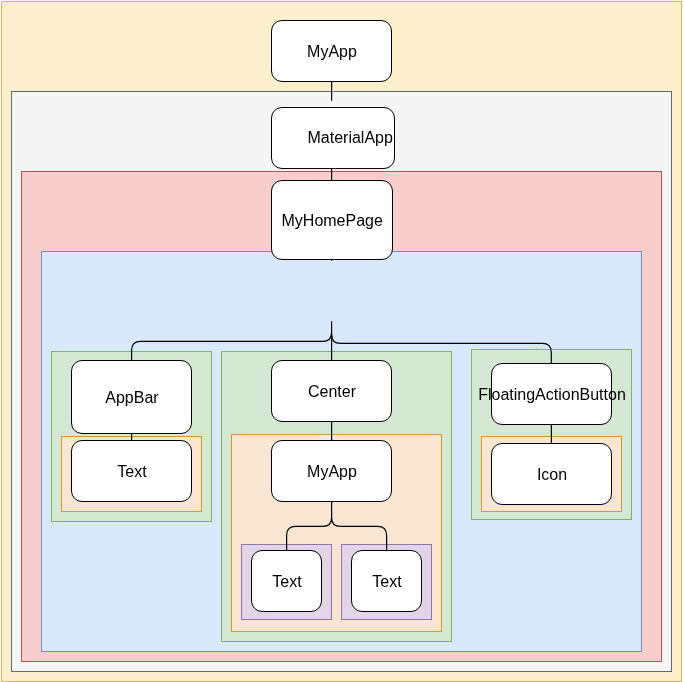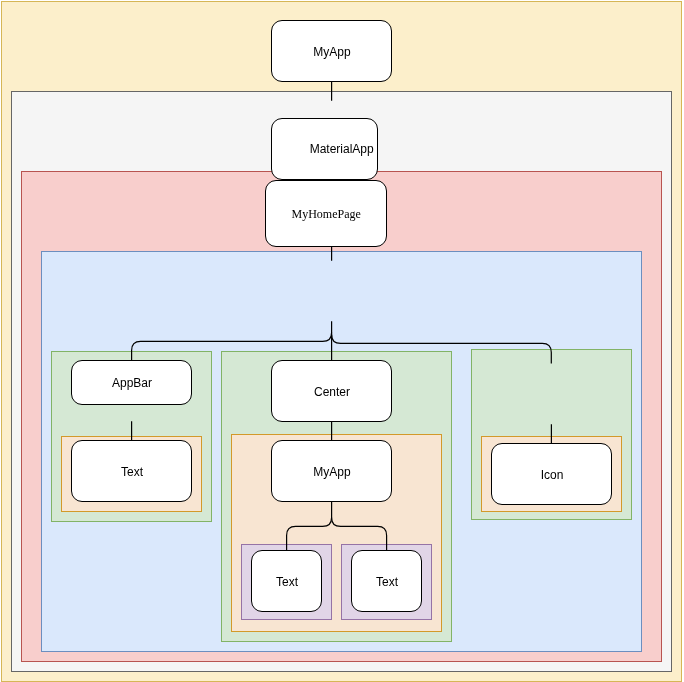--- a/index.html
+++ b/index.html
@@ -4,21 +4,21 @@
 <title>Flutter Widget Tree Diagram</title>
 <style>
   html,body{margin:0;padding:0;}
   body{width:684px;height:682px;background:#ffffff;
        font-family:"Liberation Sans",sans-serif;overflow:hidden;}
   #stage{position:relative;width:684px;height:682px;background:#ffffff;}
   .grp{position:absolute;box-sizing:border-box;border-width:1px;border-style:solid;}
   .node{position:absolute;box-sizing:border-box;background:#ffffff;
         border:1px solid #000000;border-radius:11px;
         display:flex;align-items:center;justify-content:center;
-        font-size:12px;line-height:14px;color:#000000;
+        font-size:16px;line-height:14px;color:#000000;
         white-space:nowrap;filter:opacity(1);}
   .node > span{display:block;position:relative;top:0.7px;left:0.4px;}
   svg.edges{position:absolute;left:0;top:0;width:684px;height:682px;
             overflow:visible;pointer-events:none;}
   svg.edges path{fill:none;stroke:#000000;stroke-width:1.2px;
                  stroke-linecap:butt;stroke-linejoin:round;}
 </style>
 </head>
 <body>
 
@@ -47,31 +47,34 @@
     <path d="M131.6 421.3 L131.6 440.7"></path>
     <path d="M331.6 421.3 L331.6 440.7"></path>
     <path d="M551.4 424.2 L551.4 443.7"></path>
     <path d="M331.6 501.3 L331.6 517.4 Q331.6 526.4 322.6 526.4 L295.6 526.4 Q286.6 526.4 286.6 535.4 L286.6 550.7"></path>
     <path d="M331.6 517.4 Q331.6 526.4 340.6 526.4 L377.6 526.4 Q386.6 526.4 386.6 535.4 L386.6 550.7"></path>
   </svg>
 
   <div class="node" style="left: 270.8px; top: 20.2px; width: 121.6px; height: 61.6px;">
     <span>MyApp</span>
     </div>
-  <div class="node" style="left: 270.8px; top: 118px; width: 107px; height: 61.6px; padding-left: 34px;">
+  <div class="node" style="left: 270.8px; top: 107px; width: 124px; height: 61.6px; padding-left: 34px;">
     <span>MaterialApp</span>
     </div>
-  <div class="node" style="left: 265px; top: 180.2px; width: 121.6px; height: 67px; font-family: Liberation Serif, serif;">
+  <div class="node" style="left: 271px; top: 180.2px; width: 121.6px; height: 80px;">
     <span>MyHomePage</span>
     </div>
-  <div class="node" style="left: 70.8px; top: 360.2px; width: 121.6px; height: 45px;">
+  <div class="node" style="left: 70.8px; top: 360.2px; width: 121.6px; height: 74px;">
     <span>AppBar</span>
     </div>
   <div class="node" style="left: 270.8px; top: 360.2px; width: 121.6px; height: 61.6px; align-items: center;">
     <span>Center</span>
+    </div>
+  <div class="node" style="left: 490.8px; top: 363.1px; width: 121.6px; height: 61.6px;">
+    <span>FloatingActionButton</span>
     </div>
   <div class="node" style="left: 70.8px; top: 440.2px; width: 121.6px; height: 61.6px;">
     <span>Text</span>
     </div>
   <div class="node" style="left: 270.8px; top: 440.2px; width: 121.6px; height: 61.6px;">
     <span>MyApp</span>
     </div>
   <div class="node" style="left: 490.9px; top: 443.2px; width: 121.5px; height: 61.5px; text-align: center;">
     <span>Icon</span>
     </div>

